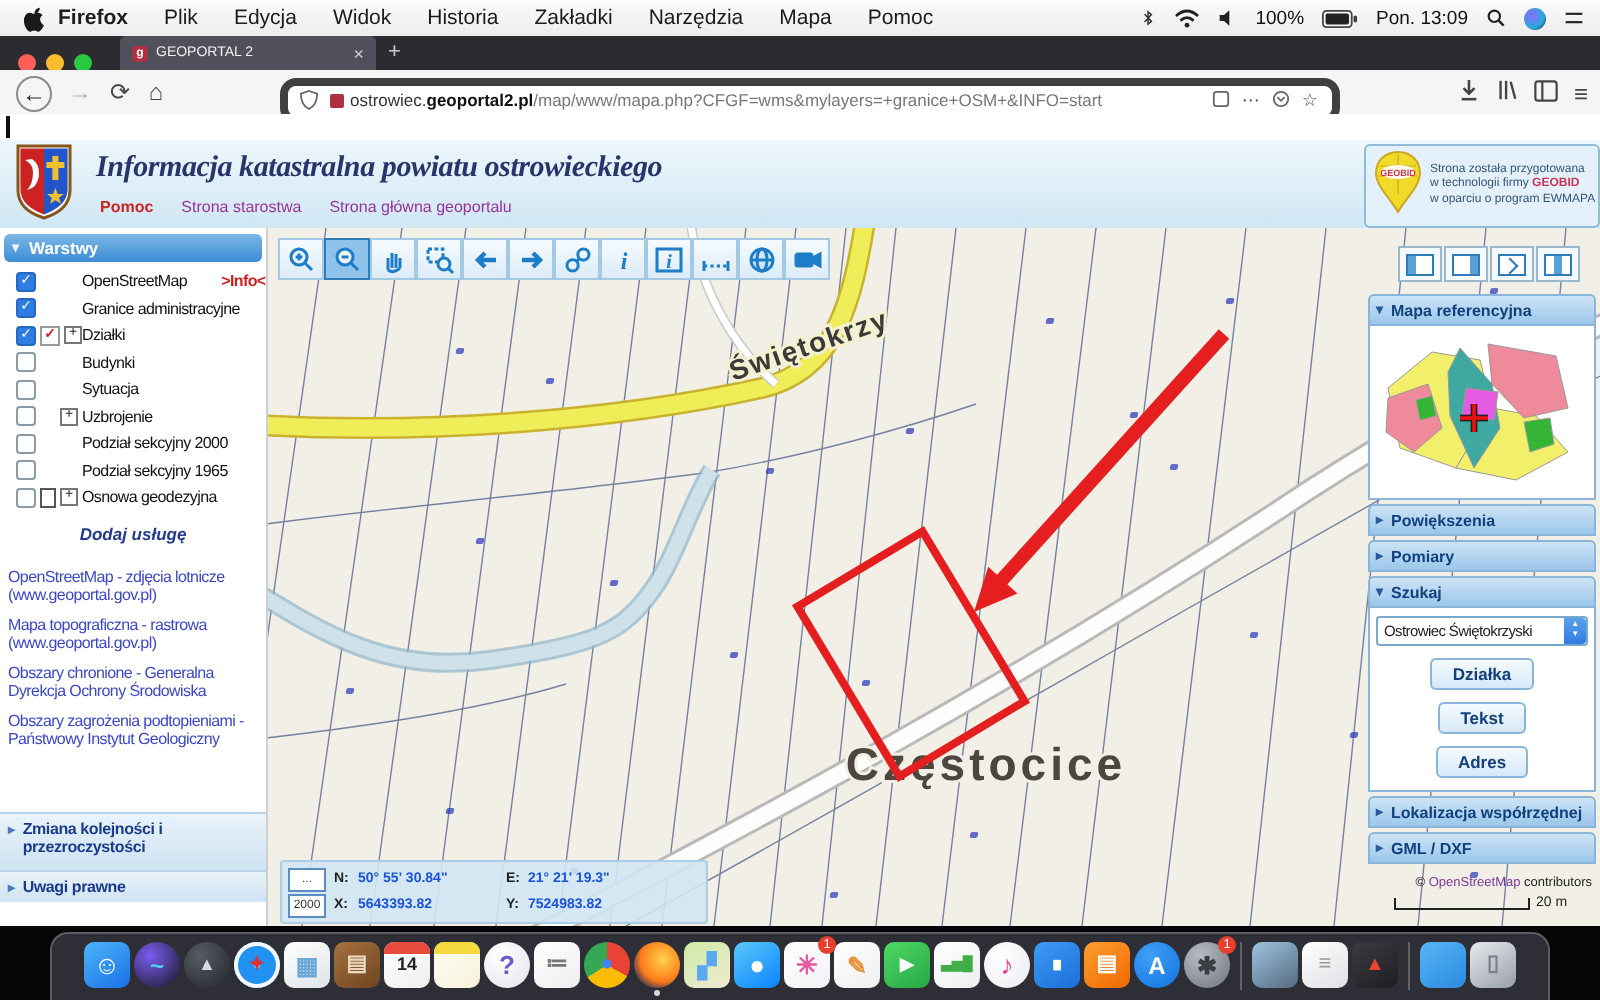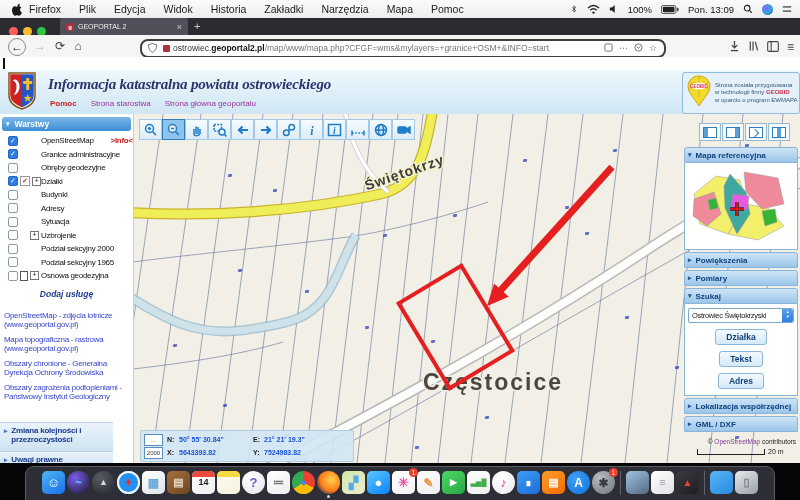--- a/index.html
+++ b/index.html
@@ -1,37 +1,37 @@
 <!DOCTYPE html>
 <html><head>
 <meta charset="utf-8">
 <style>
   html,body{margin:0;padding:0;background:#060608;font-family:"Liberation Sans",sans-serif;}
   #screen{position:relative;width:800px;height:500px;overflow:hidden;background:#060608;}
   .abs{position:absolute;}
   
   #menubar{left:0;top:0;width:800px;height:18px;background:linear-gradient(#fbfbfb,#ededed);border-bottom:1px solid #c9c9c9;display:flex;align-items:center;font-size:10.5px;color:#1c1c1c;}
   #menubar .mitem{margin:0 9px;white-space:nowrap;}
-  #menubar .mitem.bold{font-weight:normal;margin-left:6px;}
+  #menubar .mitem.bold{font-weight:bold;margin-left:6px;}
   #apple-logo{margin-left:12px;display:flex;align-items:center;}
   #mb-right{position:absolute;right:8px;top:0;height:18px;display:flex;align-items:center;gap:9px;font-size:9.5px;color:#111;}
   .sico{display:flex;align-items:center;}
   
   #tabbar{left:0;top:18px;width:800px;height:17px;background:#2b2b30;}
   .tl{position:absolute;top:8.5px;width:9px;height:9px;border-radius:50%;}
   #tab{position:absolute;left:60px;top:0;width:128px;height:17px;background:#50505a;border-radius:3px 3px 0 0;display:flex;align-items:center;color:#f0f0f0;font-size:7px;}
   #tab .fav{width:8px;height:8px;border-radius:2px;background:#b03040;color:#fff;font-size:6px;line-height:8px;text-align:center;margin:0 4px 0 6px;font-weight:bold;}
   #tab .tclose{margin-left:auto;margin-right:6px;color:#c8c8cc;font-size:9px;}
   #newtab{position:absolute;left:194px;top:2px;color:#c8c8cc;font-size:11px;}
   
   #navbar{left:0;top:35px;width:800px;height:22px;background:#f6f5f3;border-bottom:1px solid #c8c7c5;}
   .nbtn{position:absolute;top:3px;color:#4a4a4a;font-size:12px;line-height:16px;text-align:center;width:16px;height:16px;}
   #back-btn{border:1px solid #8a8a8a;border-radius:50%;color:#2a2a2a;}
   #fwd-btn{color:#b5b5b5;}
-  #urlbar{position:absolute;left:140px;top:3.5px;width:522px;height:15px;background:#fff;border:2px solid #404040;border-radius:8px;display:flex;align-items:center;font-size:8.5px;color:#222;}
+  #urlbar{position:absolute;left:140px;top:3.5px;width:522px;height:15px;background:#fff;border:4px solid #404040;border-radius:8px;display:flex;align-items:center;font-size:8.5px;color:#222;}
   #urlbar .uico{margin:0 3px;display:flex;align-items:center;}
   #url-text{white-space:nowrap;overflow:hidden;}
   #url-text .host{color:#333;}
   #url-text .dom{color:#111;font-weight:bold;}
   #url-text .path{color:#777;}
   #url-right{margin-left:auto;display:flex;align-items:center;gap:6px;margin-right:7px;color:#555;font-size:9px;}
   #nav-right{position:absolute;right:6px;top:3px;display:flex;gap:8px;align-items:center;color:#444;}
   
   #page-top{left:0;top:57px;width:800px;height:13px;background:#ffffff;}
   #caret{left:3px;top:58px;width:2px;height:11px;background:#111;}
@@ -53,21 +53,21 @@
   .lslot{width:33px;display:flex;align-items:center;gap:2px;}
   .cb{width:8px;height:8px;border:1px solid #8a9aa8;border-radius:2px;background:#fff;font-size:7px;line-height:8px;text-align:center;color:#fff;}
   .cb.on{background:#2f7de1;border-color:#2668c0;}
   .legend{width:8px;height:8px;border:1px solid #999;background:#fff;font-size:7px;line-height:8px;text-align:center;color:#cc2222;font-weight:bold;}
   .plus{width:7px;height:7px;border:1px solid #777;background:#fff;font-size:7px;line-height:6px;text-align:center;color:#222;}
   .docic{width:6px;height:8px;border:1px solid #555;background:#fff;}
   .llabel{font-size:8px;letter-spacing:-0.3px;color:#111;white-space:nowrap;}
   .linfo{color:#cc2222;font-weight:bold;font-size:8px;margin-left:17px;letter-spacing:-0.3px;}
   #add-service{text-align:center;font-size:8.5px;font-weight:bold;font-style:italic;color:#223a8c;margin:6px 0 12px 0;}
   .svc{font-size:8px;letter-spacing:-0.3px;color:#3a47c8;line-height:9.5px;margin:5px 4px 0 4px;}
-  #sb-bottom{position:absolute;left:0;top:308px;width:113px;}
+  #sb-bottom{position:absolute;left:0;top:292px;width:133px;}
   .sb-bar{background:linear-gradient(#e9f3fb,#cfe3f2);border-top:1px solid #b8d2e6;color:#1a3a8c;font-weight:bold;font-size:8px;letter-spacing:-0.2px;padding:3px 4px 3px 4px;display:flex;}
   .sb-bar::before{content:"▸";color:#4a78c0;font-size:7px;margin-right:4px;margin-top:1px;}
   
   #map{left:133px;top:114px;width:667px;height:349px;background:#f2efe7;overflow:hidden;}
   #mapsvg{position:absolute;left:0;top:0;}
   .pmark{position:absolute;width:4px;height:3px;background:#2736b8;opacity:.7;border-radius:1px;transform:skewX(-12deg);}
   
   #map-toolbar{left:139px;top:119px;display:flex;}
   .tbtn{width:21px;height:19px;border:1px solid #a4c9e4;background:linear-gradient(#f6fbff,#dcecf8);display:flex;align-items:center;justify-content:center;}
   .tbtn.active{background:#8fc3ec;border-color:#2f7db8;}
@@ -494,43 +494,31 @@
           <span class="linfo">&gt;Info&lt;</span>
         </div>
         <div class="lrow">
           <div class="lslot">
             <div class="cb on">✓</div>
           </div>
           <div class="llabel">Granice administracyjne</div>
         </div>
         <div class="lrow">
           <div class="lslot">
-            <div class="cb"></div>
-          </div>
-          <div class="llabel">Obręby geodezyjne</div>
-        </div>
-        <div class="lrow">
-          <div class="lslot">
             <div class="cb on">✓</div>
             <div class="legend">✓</div>
             <div class="plus">+</div>
           </div>
           <div class="llabel">Działki</div>
         </div>
         <div class="lrow">
           <div class="lslot">
             <div class="cb"></div>
           </div>
           <div class="llabel">Budynki</div>
-        </div>
-        <div class="lrow">
-          <div class="lslot">
-            <div class="cb"></div>
-          </div>
-          <div class="llabel">Adresy</div>
         </div>
         <div class="lrow">
           <div class="lslot">
             <div class="cb"></div>
           </div>
           <div class="llabel">Sytuacja</div>
         </div>
         <div class="lrow">
           <div class="lslot">
             <div class="cb"></div>

